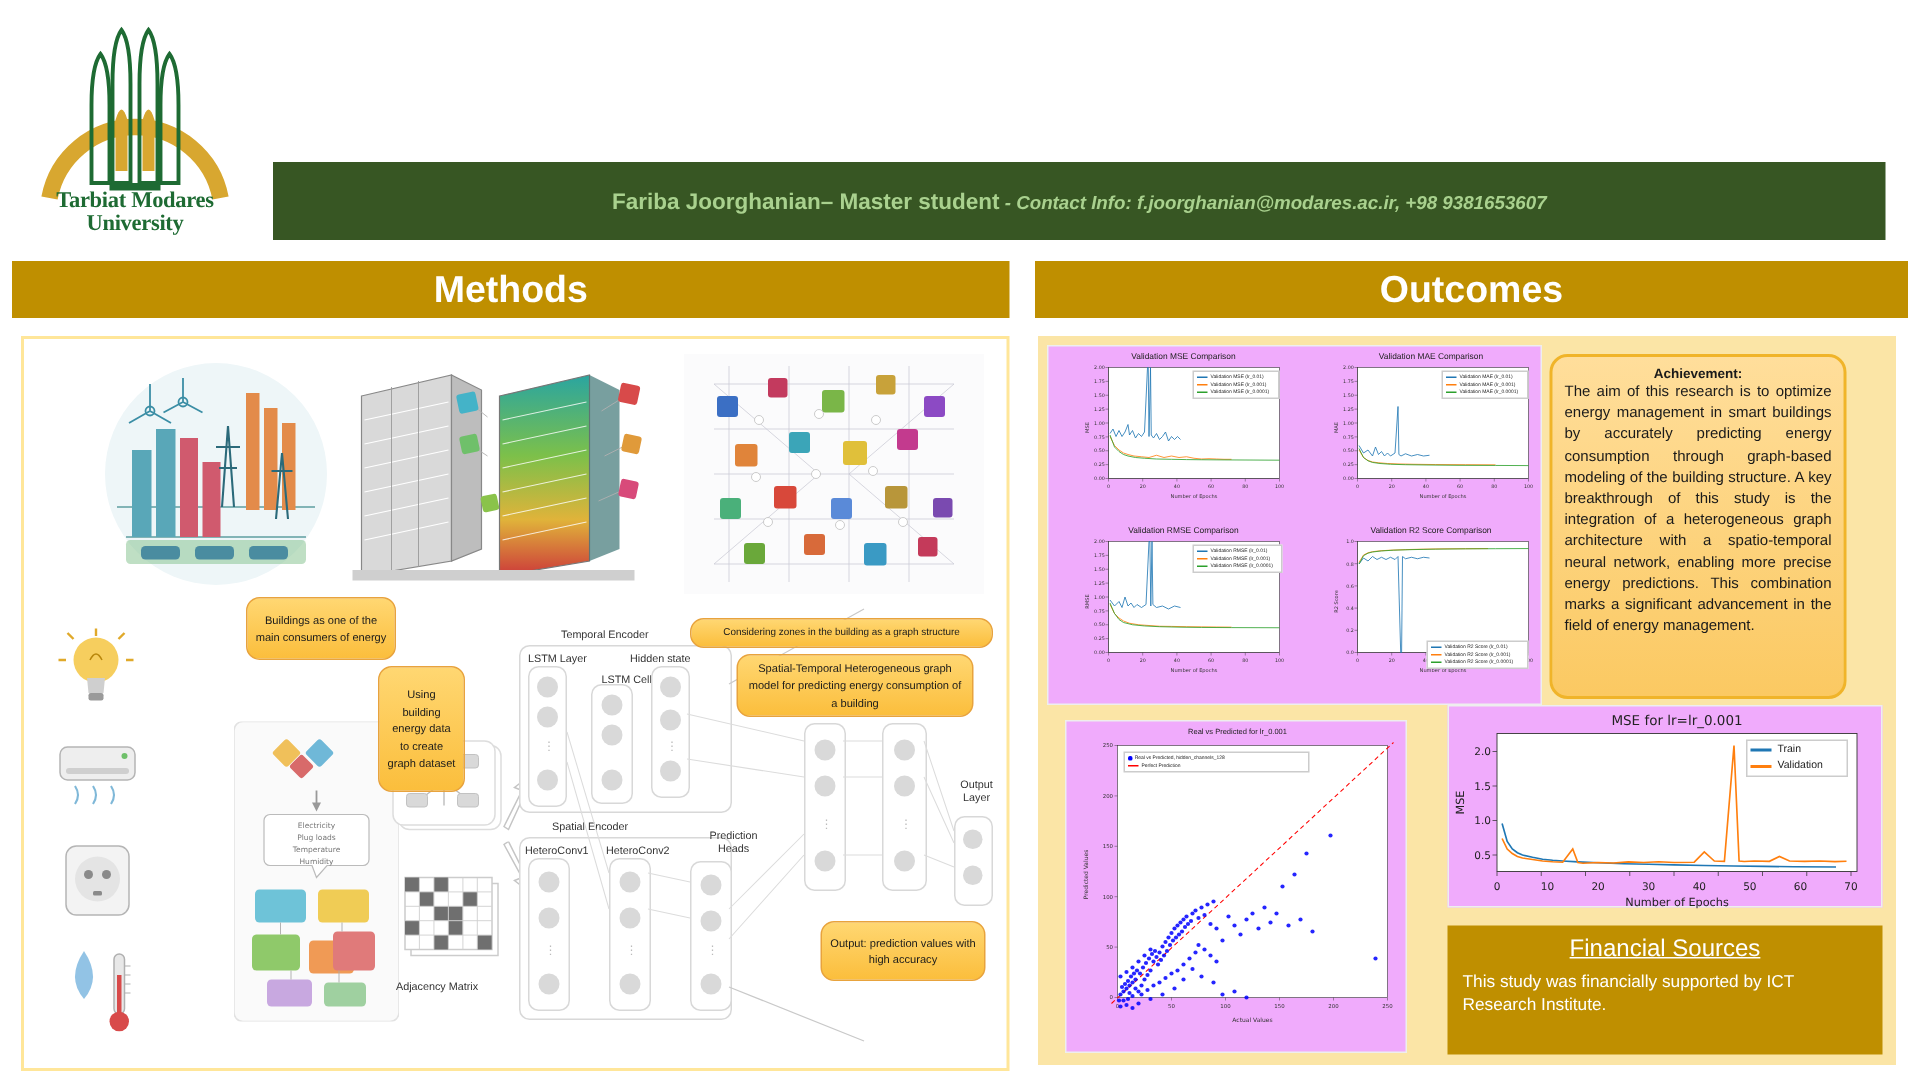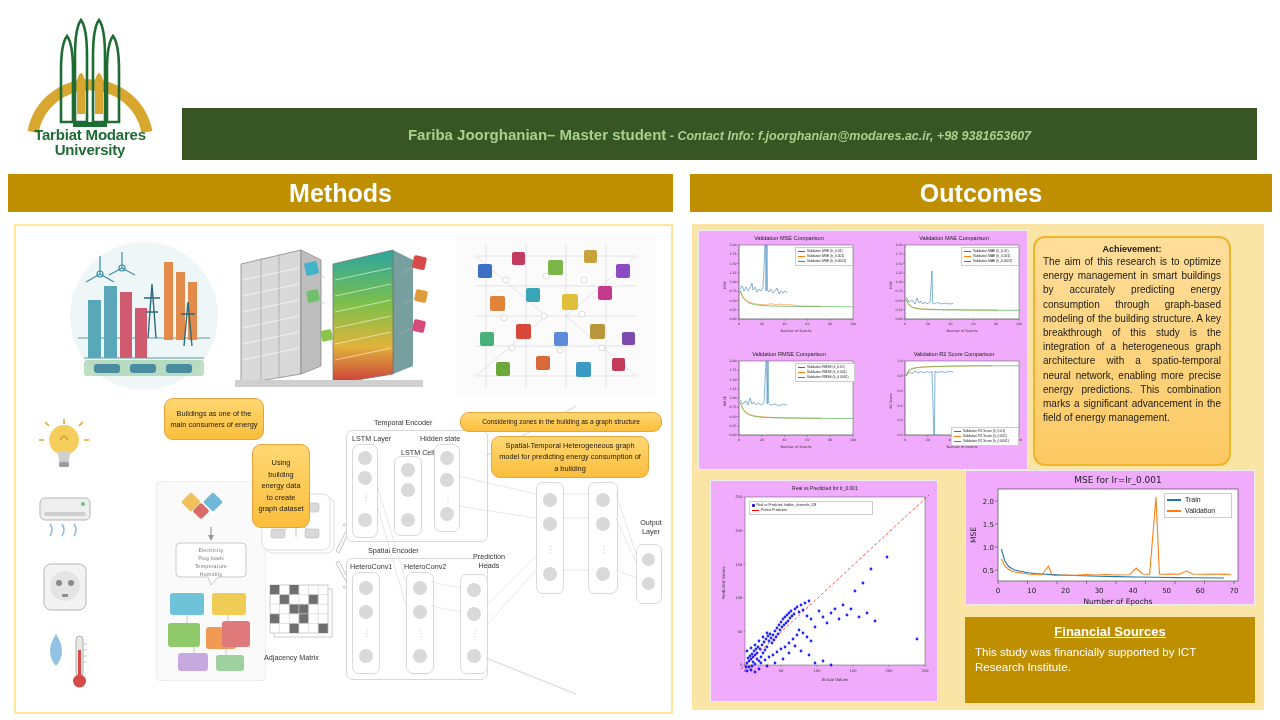--- a/index.html
+++ b/index.html
@@ -1,20 +1,20 @@
 <!DOCTYPE html>
 <html><head>
 <meta charset="utf-8">
 <style>
   html,body{margin:0;padding:0;}
   body{width:1280px;height:720px;background:#ffffff;font-family:"Liberation Sans",sans-serif;overflow:hidden;}
   .poster{position:relative;width:1280px;height:720px;}
 
   
-  .logo-area{position:absolute;left:0;top:0;width:180px;height:170px;display:flex;align-items:center;justify-content:center;}
+  .logo-area{position:absolute;left:0;top:0;width:180px;height:170px;display:flex;align-items:center;justify-content:center;font-family:Liberation Serif, serif;}
   .logo{position:relative;width:150px;height:150px;}
   .logo-text{position:absolute;left:0;bottom:2px;width:100%;text-align:center;font-size:15px;font-weight:bold;color:#1e6b33;line-height:1.05;letter-spacing:-0.2px;}
   .title-bar{position:absolute;left:182px;top:8px;width:1075px;height:98px;background:#92D050;display:flex;align-items:center;justify-content:center;}
   .title-bar h1{margin:0;font-size:25.5px;font-weight:bold;color:#1F3A14;text-align:center;letter-spacing:-0.1px;}
   .author-bar{position:absolute;left:182px;top:108px;width:1075px;height:52px;background:#375623;display:flex;align-items:center;justify-content:center;}
   .author-line{font-size:15px;color:#A9D18E;text-align:center;font-weight:bold;}
   .author-line .contact{font-size:12.5px;font-style:italic;font-weight:bold;}
 
   
   .sec-head{position:absolute;height:38px;background:#BF8F00;display:flex;align-items:center;justify-content:center;}
@@ -40,21 +40,21 @@
   .dots{position:absolute;font-size:8px;color:#bbb;letter-spacing:1px;}
 
   
   .fig{position:absolute;background:#f0abfc;border:1px solid #eee;box-sizing:border-box;}
   .ach-box{position:absolute;left:1033px;top:236px;width:198px;height:230px;
     background:#FCD591;border:2px solid #F0B429;border-radius:12px;box-sizing:border-box;padding:6px 8px;
     background:linear-gradient(#FFDE9B,#FBC962);}
   .ach-title{text-align:center;font-size:9px;font-weight:bold;color:#1a1a1a;margin-bottom:1px;}
   .ach-body{font-size:10px;line-height:1.42;color:#1a1a1a;text-align:justify;}
   .fin-box{position:absolute;left:965px;top:617px;width:290px;height:86px;background:#BF8F00;box-sizing:border-box;padding:7px 10px;}
-  .fin-title{text-align:center;font-size:13px;font-weight:bold;color:#fff;text-decoration:underline;margin-bottom:6px;}
+  .fin-title{text-align:center;font-size:16px;font-weight:normal;color:#fff;text-decoration:underline;margin-bottom:6px;}
   .fin-body{font-size:11.5px;color:#fff;line-height:1.3;}
 
   
   .cap{position:absolute;font-size:5.6px;color:#222;text-align:center;}
   .lgd{position:absolute;border:0.5px solid #ccc;background:#fff;padding:1px 2px;box-sizing:border-box;}
   .lgd-row{display:flex;align-items:center;gap:2px;font-size:3.3px;color:#222;line-height:1.5;white-space:nowrap;}
   .lgd-sw{width:7px;height:1px;flex:none;}
   .lgd-dot{width:2.5px;height:2.5px;border-radius:50%;flex:none;}
 </style>
 </head>
@@ -428,20 +428,21 @@
       <g stroke="#c9c9c9" stroke-width="0.8" fill="none">
         <path d="M470 230 L560 180"></path>
           <path d="M470 432 L560 468"></path>
       </g>
     </svg>
 
     <div class="callout" style="left:148px;top:172px;width:100px;height:42px;">Buildings as one of the main consumers of energy</div>
     <div class="callout" style="left:236px;top:218px;width:58px;height:84px;line-height:1.55;">Using building energy data to create graph dataset</div>
     <div class="callout" style="left:444px;top:186px;width:202px;height:20px;font-size:6.6px;">Considering zones in the building as a graph structure</div>
     <div class="callout" style="left:475px;top:210px;width:158px;height:42px;">Spatial-Temporal Heterogeneous graph model for predicting energy consumption of a building</div>
+    <div class="callout" style="left:531px;top:388px;width:110px;height:40px;">Output: prediction values with high accuracy</div>
   </div>
 
   <div class="panel" id="outcomes-panel">
 
     <div class="fig" style="left:6px;top:6px;width:330px;height:240px;">
 
       <div class="cap" style="left:20px;top:4px;width:140px;">Validation MSE Comparison</div>
       <svg style="position:absolute;left:22px;top:12px;" width="136" height="92" viewBox="0 0 136 92">
         <rect x="18" y="2" width="114" height="74" fill="#fff" stroke="#333" stroke-width="0.4"></rect>
         <g stroke="#333" stroke-width="0.3">

